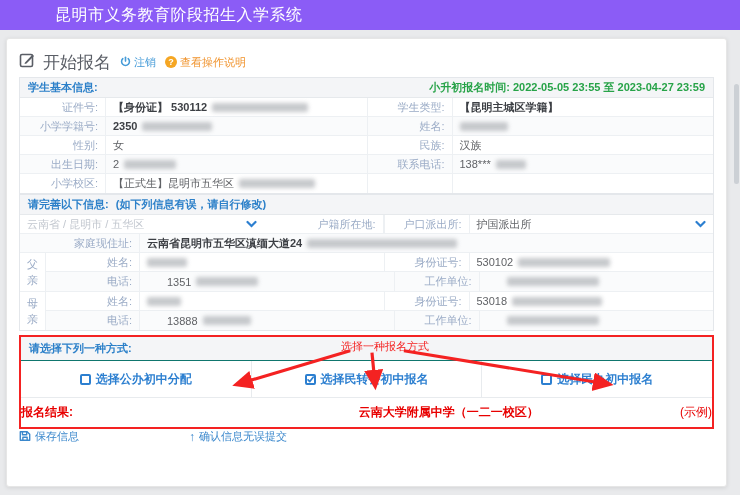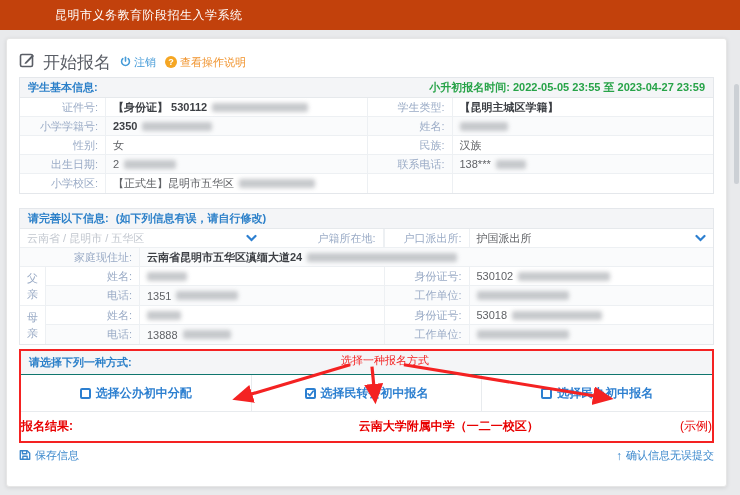--- a/index.html
+++ b/index.html
@@ -5,23 +5,23 @@
   * { box-sizing: border-box; margin: 0; padding: 0; }
   html,body { width: 740px; height: 495px; overflow: hidden; }
   body {
     font-family: "Liberation Sans", "DejaVu Sans", sans-serif;
     background: #e9eaec;
     position: relative;
     color: #606266;
   }
   
   .topbar {
-    height: 30px; background: #c2410c; color: #fff;
+    height: 30px; background: #8b5cf6; color: #fff;
     display: flex; align-items: center; padding-left: 55px;
-    font-size: 12px; letter-spacing: .5px;
+    font-size: 16px; letter-spacing: .5px;
   }
   
   .scroll-thumb {
     position: absolute; right: 1px; top: 84px; width: 5px; height: 100px;
     background: #ccd0d5; border-radius: 3px; z-index: 5;
   }
   
   .card {
     position: absolute; left: 6px; top: 38px; width: 721px; height: 449px;
     background: #fff; border: 1px solid #e6e6e6; border-radius: 3px;
@@ -68,21 +68,21 @@
   }
   
   .prow { display: flex; border-bottom: 1px solid #edf0f3; }
   .pcell {
     width: 26px; border-right: 1px solid #edf0f3; color: #9aabc6;
     display: flex; align-items: center; justify-content: center;
     text-align: center; line-height: 1.5; padding: 0 6px;
   }
   .pcol { flex: 1; display: flex; flex-direction: column; }
   .pcol .trow { border-bottom: 1px solid #edf0f3; }
-  .pcol .trow:last-child { border-bottom: none; }
+  .pcol .trow:last-child { border-bottom: none; gap: 20px; }
   .lab94 { width: 94px; }
   .caret { margin-left: auto; flex: 0 0 auto; display: flex; align-items: center; }
   
   .choice {
     margin-top: 4px; border: 2px solid #f42222; position: relative;
     font-size: 11px;
   }
   .choice-head {
     height: 24px; background: #f4f5f7; border-bottom: 1px solid #0f766e;
     display: flex; align-items: center; padding: 0 8px;
@@ -105,26 +105,26 @@
     font-size: 12px; color: #e80000;
   }
   .result-row .bold-red { font-weight: bold; color: #e80000; }
   .annotation {
     position: absolute; top: 2px; left: 320px; color: #f42222;
     font-size: 11px; z-index: 3; background: transparent;
   }
   .arrows { position: absolute; inset: 0; width: 100%; height: 100%; pointer-events: none; z-index: 2; }
   
   .actions {
-    margin-top: 5px; display: flex; justify-content: space-between; gap: 65px;
+    display: flex; justify-content: flex-start; gap: 110px;
     font-size: 11px;
   }
   .action { color: #3a87cc; display: inline-flex; align-items: center; gap: 4px; cursor: pointer; }
   .up-arrow { font-weight: bold; font-size: 12px; }
-  .mt14 { margin-top: 14px; }
+  .mt14 { }
 </style>
 </head>
 <body>
 
 <div class="topbar">
   <span>昆明市义务教育阶段招生入学系统</span>
 </div>
 
 <div class="scroll-thumb"></div>
 

